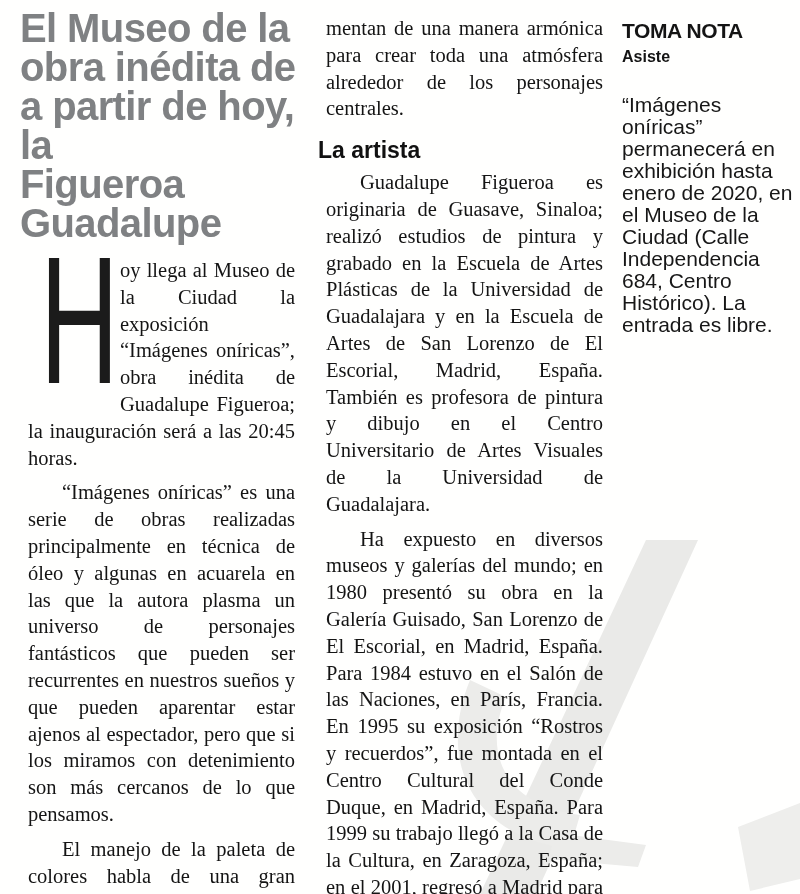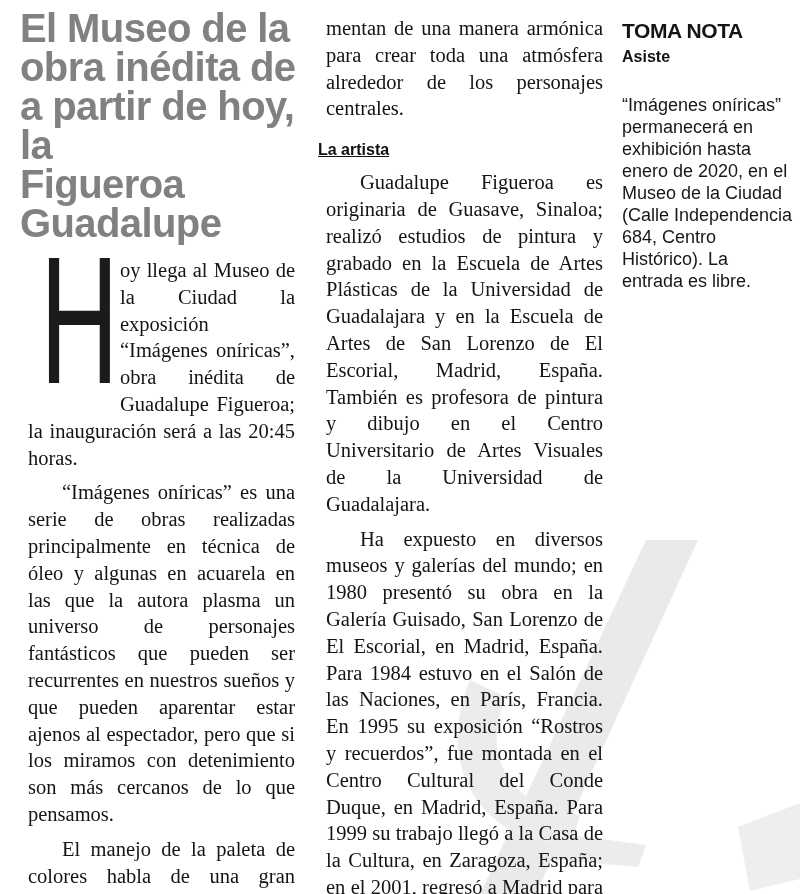--- a/index.html
+++ b/index.html
@@ -74,25 +74,24 @@
     line-height: 1;
     color: #1b1b1b;
     transform: scaleX(0.60);
     transform-origin: 0 0;
   }
 
   
   .subhead {
     font-family: "Liberation Sans", sans-serif;
     font-weight: bold;
-    font-size: 16px;
+    font-size: 23px;
     line-height: 22px;
     color: #111;
     margin: 17px 0 7px 0;
-    text-decoration: underline;
   }
 
   
   .kicker {
     margin-top: 19px;
     font-family: "Liberation Sans", sans-serif;
     font-weight: bold;
     font-size: 21px;
     line-height: 23px;
     letter-spacing: -0.4px;
@@ -103,21 +102,21 @@
     font-family: "Liberation Sans", sans-serif;
     font-weight: bold;
     font-size: 16px;
     line-height: 20px;
     color: #141414;
   }
   .rail-note {
     margin-top: 27px;
     font-family: "Liberation Sans", sans-serif;
     font-weight: normal;
-    font-size: 18px;
+    font-size: 21px;
     line-height: 22px;
     text-align: left;
     color: #171717;
   }
 </style>
 </head>
 <body>
 
 <div class="page">
 

